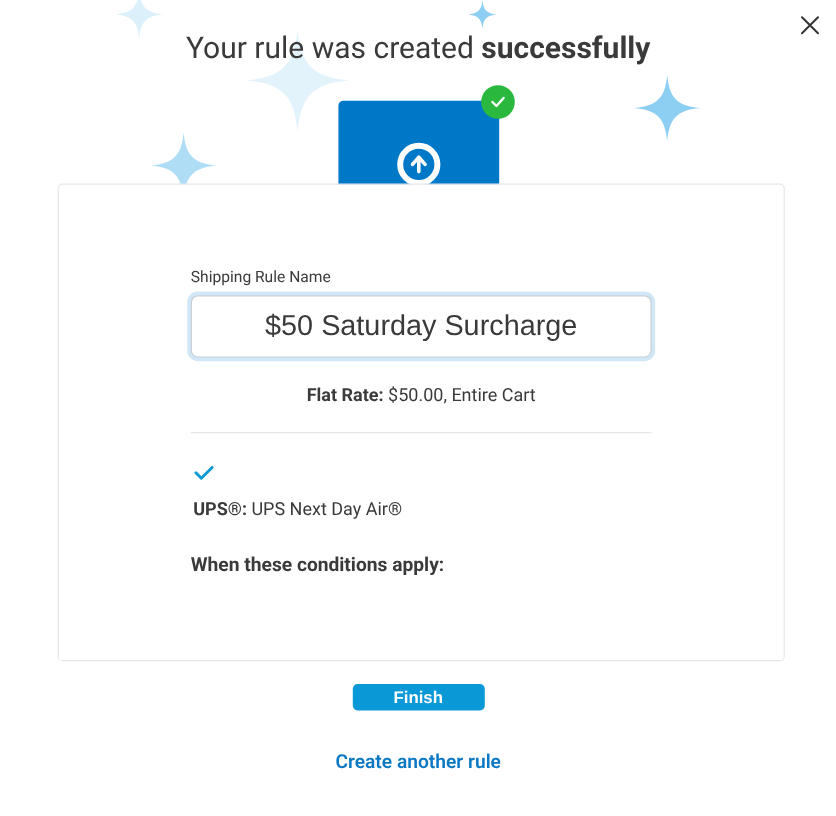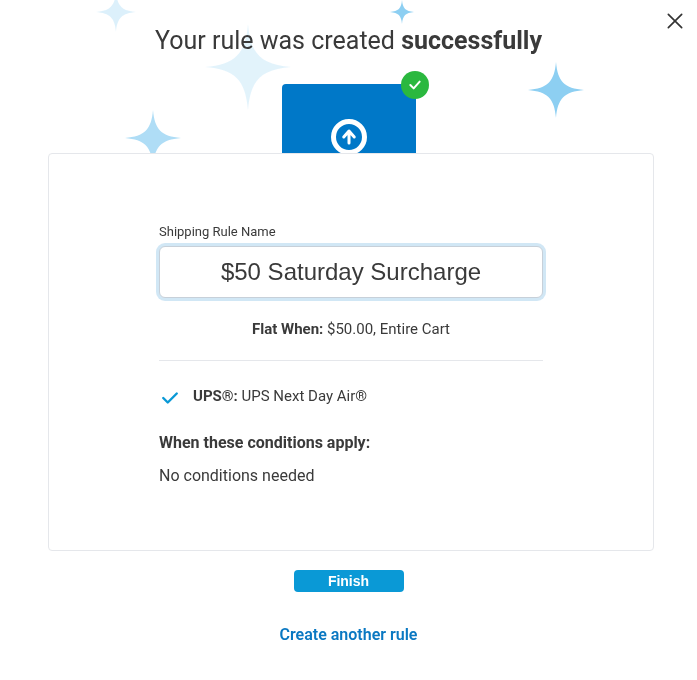--- a/index.html
+++ b/index.html
@@ -137,26 +137,27 @@
     margin: 22px 0 26px 0;
   }
   .section-heading {
     font-size: 16px;
     font-weight: 700;
     color: #3a3a3a;
     margin-bottom: 14px;
   }
   .method-row {
     display: flex;
-    align-items: flex-end;
+    align-items: flex-start;
     gap: 14px;
     font-size: 15px;
     color: #3a3a3a;
     margin-bottom: 28px;
     margin-left: 2px;
+    flex-direction: column;
   }
   .method-row .check { color: #0a99d6; flex: 0 0 auto; }
   .method-row .check svg { width: 18px; height: 14px; display: block; }
   .method-row .bold { font-weight: 700; }
   .conditions-text {
     font-size: 16px;
     color: #3a3a3a;
   }
 
   
@@ -242,37 +243,36 @@
   </div>
 </div>
 
 <div class="panel">
 
   <div class="label">Shipping Rule Name</div>
 
   <input type="text" class="rule-name" value="$50 Saturday Surcharge" style="">
 
   <div class="flat-rate">
-    <span class="bold">Flat When:</span><span> $50.00, Entire Cart</span>
+    <span class="bold">Flat Rate:</span><span> $50.00, Entire Cart</span>
   </div>
 
   <hr class="divider">
 
 
   <div class="method-row">
     <span class="check">
       <svg viewBox="0 0 24 18">
           <path d="M3 9 L9 15 L21 3" stroke="currentColor" stroke-width="3.2" stroke-linecap="round" stroke-linejoin="round" fill="none"></path>
         </svg>
     </span>
     <span>
       <span class="bold">UPS®: </span><span>UPS Next Day Air®</span>
     </span>
   </div>
 
   <div class="section-heading">When these conditions apply:</div>
 
-  <div class="conditions-text">No conditions needed</div>
 </div>
 
 <button class="finish-btn">Finish</button>
 
 <a class="create-another">Create another rule</a>
 
 </body></html>

